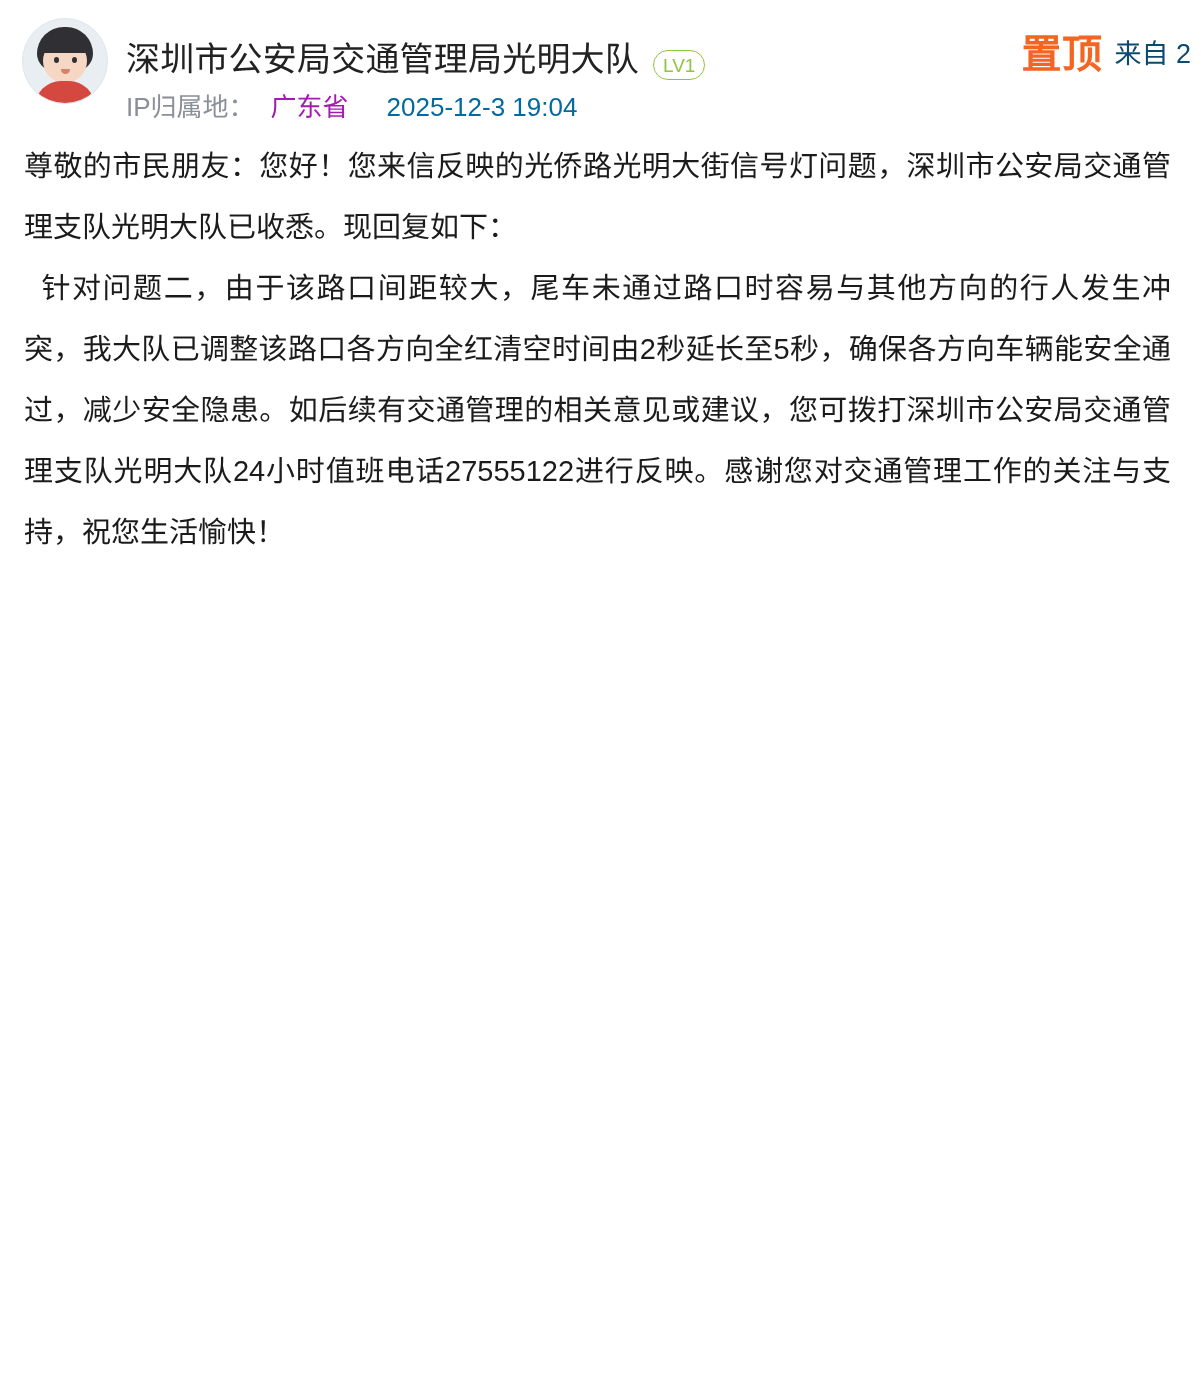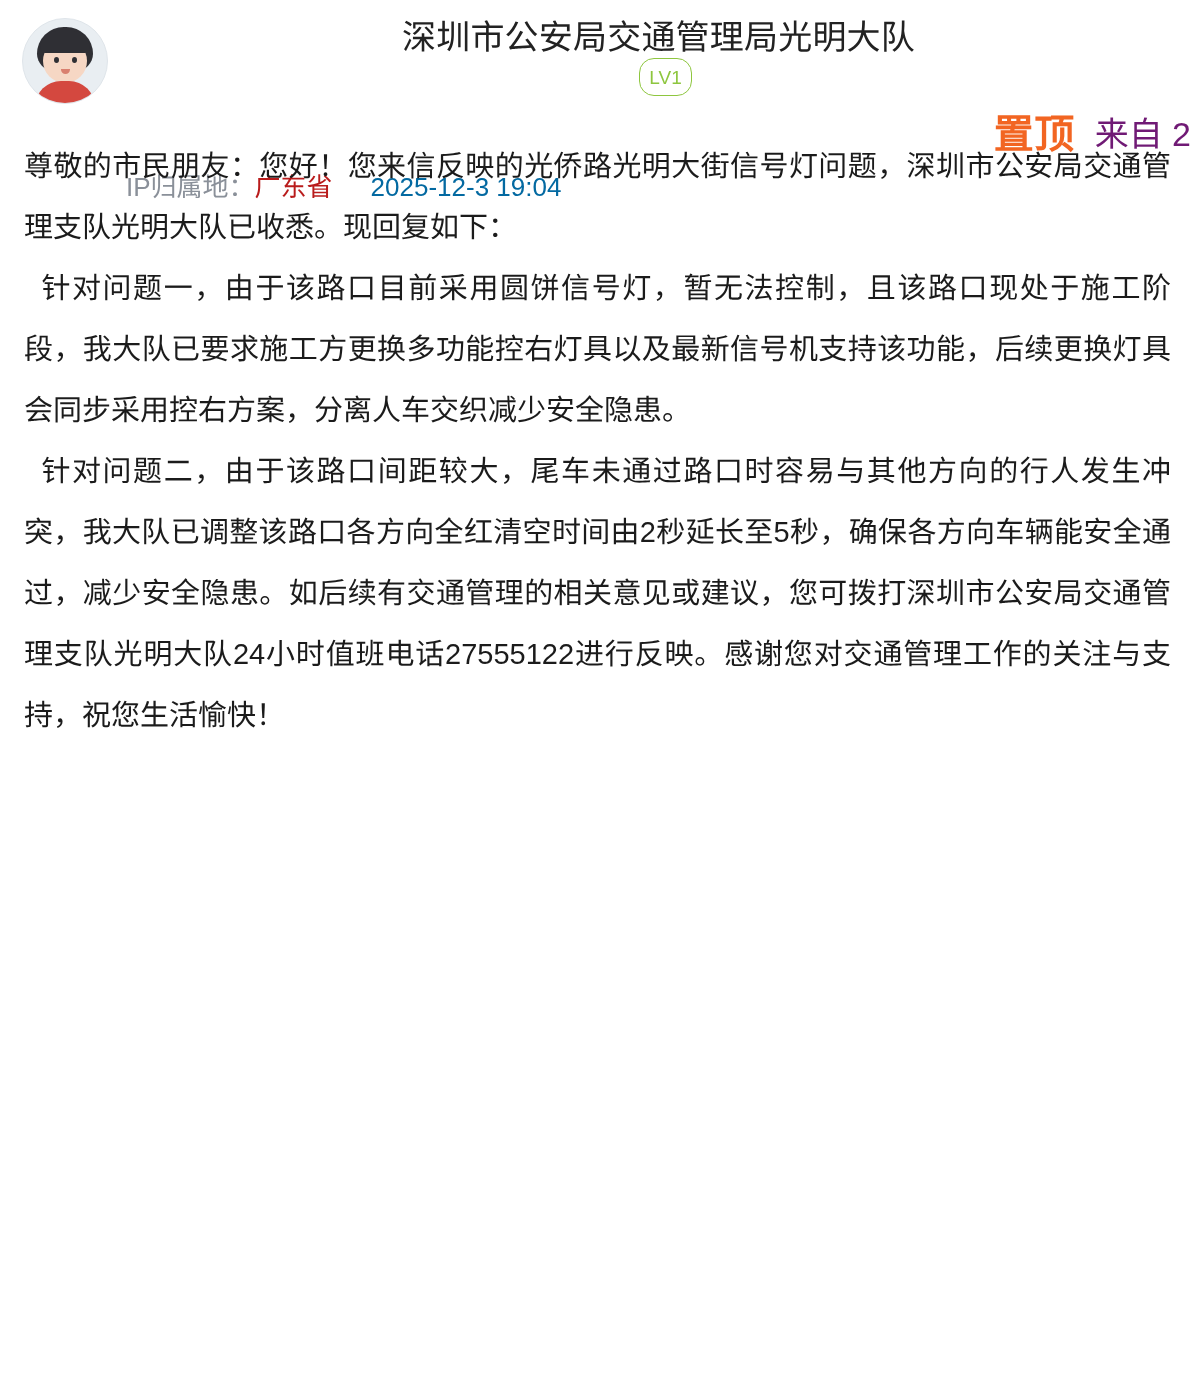--- a/index.html
+++ b/index.html
@@ -104,39 +104,38 @@
 
   .header-text {
     flex: 1 1 auto;
     min-width: 0;
     padding-left: 18px;
     padding-top: 2px;
   }
 
   .name-row {
     display: flex;
-    align-items: center;
+    align-items: flex-end;
     white-space: nowrap;
-    flex-direction: column;
   }
 
   .account-name {
     font-size: 34px;
     line-height: 42px;
     color: #222222;
     font-weight: 400;
     letter-spacing: 0.2px;
   }
 
   .level-badge {
     margin-left: 14px;
     display: inline-flex;
     align-items: center;
     justify-content: center;
-    height: 38px;
+    height: 30px;
     min-width: 52px;
     padding: 0 9px;
     box-sizing: border-box;
     border: 1.5px solid #8ec63f;
     border-radius: 15px;
     color: #8ec63f;
     font-size: 19px;
     line-height: 1;
   }
 
@@ -147,36 +146,36 @@
     white-space: nowrap;
     padding-top: 6px;
   }
   .pin-label {
     color: #f26522;
     font-size: 40px;
     font-weight: 700;
     letter-spacing: 0.5px;
   }
   .source-label {
-    color: #701a75;
-    font-size: 34px;
-    margin-left: 20px;
+    color: #0c4a6e;
+    font-size: 27px;
+    margin-left: 12px;
   }
 
   .meta-row {
     margin-top: 10px;
     display: flex;
     align-items: center;
     color: #8a9099;
     font-size: 26px;
     line-height: 34px;
     white-space: nowrap;
   }
   .meta-ip { color: #8a9099; }
-  .meta-region { color: #b91c1c; margin-left: 0; }
+  .meta-region { color: #a21caf; margin-left: 16px; }
   .meta-time { color: #0369a1; margin-left: 38px; }
 
   
   .post-body {
     padding: 8px 30px 0 24px;
     box-sizing: border-box;
   }
 
   .para {
     font-size: 29px;
@@ -224,17 +223,16 @@
         <span class="meta-ip">IP归属地：</span>
         <span class="meta-region">广东省</span>
         <span class="meta-time">2025-12-3 19:04</span>
       </div>
 
     </div>
   </div>
 
   <div class="post-body">
     <p class="para">尊敬的市民朋友：您好！您来信反映的光侨路光明大街信号灯问题，深圳市公安局交通管理支队光明大队已收悉。现回复如下：</p>
-    <p class="para indent">针对问题一，由于该路口目前采用圆饼信号灯，暂无法控制，且该路口现处于施工阶段，我大队已要求施工方更换多功能控右灯具以及最新信号机支持该功能，后续更换灯具会同步采用控右方案，分离人车交织减少安全隐患。</p>
     <p class="para indent">针对问题二，由于该路口间距较大，尾车未通过路口时容易与其他方向的行人发生冲突，我大队已调整该路口各方向全红清空时间由2秒延长至5秒，确保各方向车辆能安全通过，减少安全隐患。如后续有交通管理的相关意见或建议，您可拨打深圳市公安局交通管理支队光明大队24小时值班电话27555122进行反映。感谢您对交通管理工作的关注与支持，祝您生活愉快！</p>
   </div>
 
 </div>
 
 </body></html>

